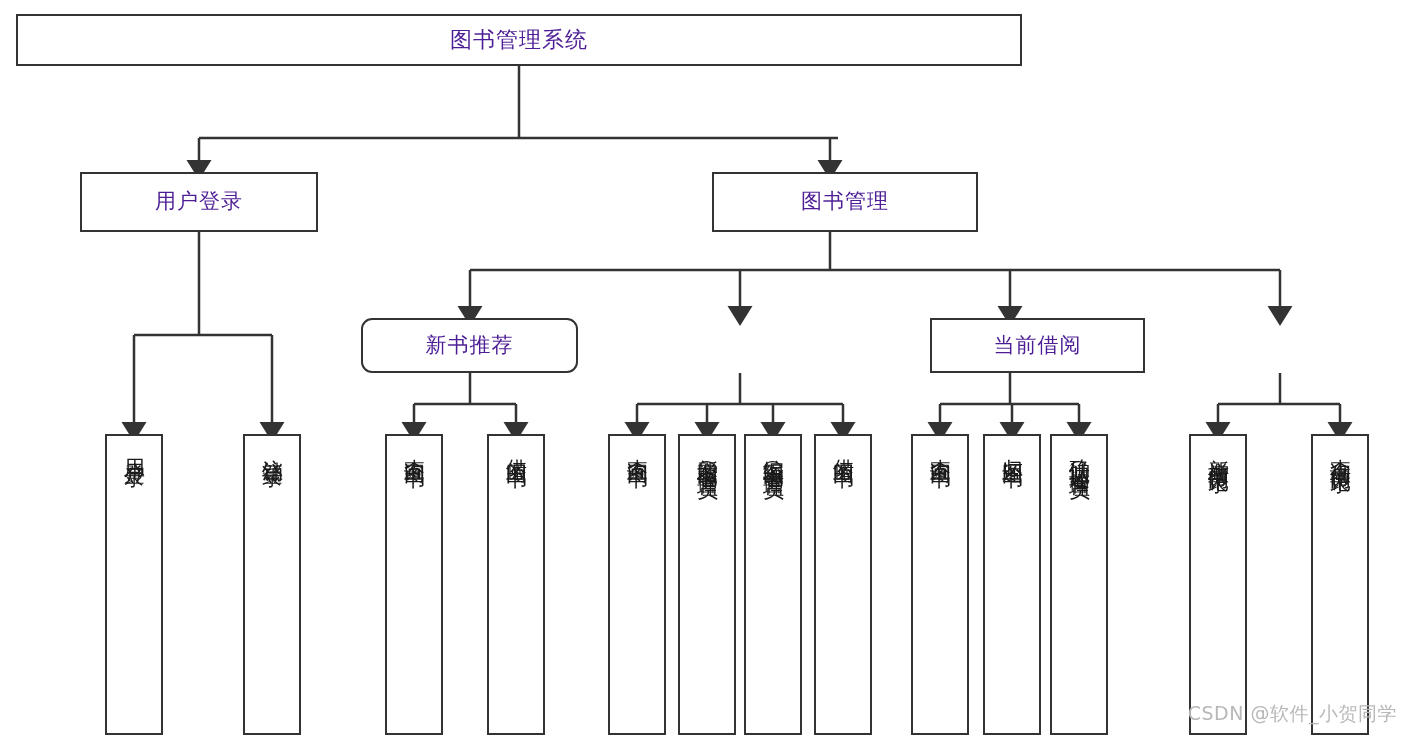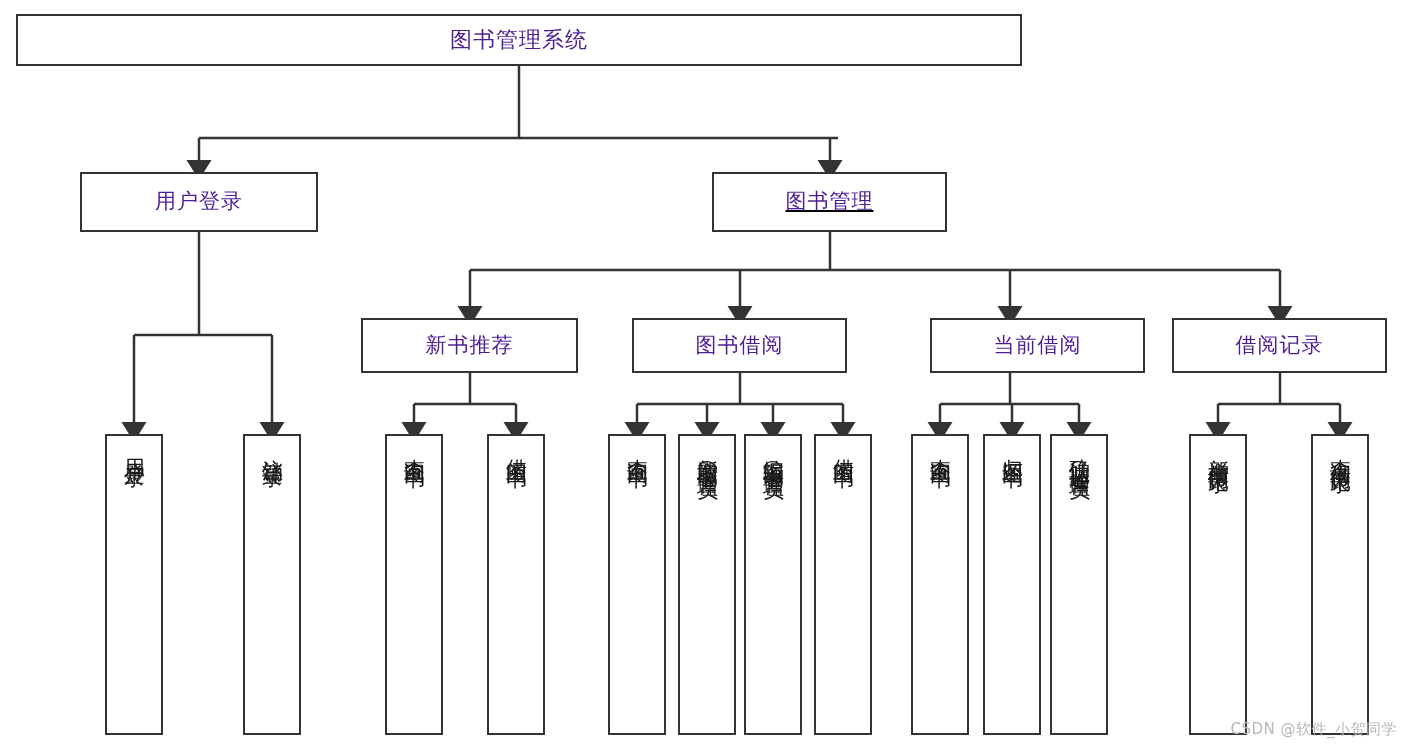--- a/index.html
+++ b/index.html
@@ -55,22 +55,22 @@
     letter-spacing: 3px;
     text-align: left;
     white-space: nowrap;
   }
   .node-box.root .node-label-h {
     font-size: 22px;
   }
   .watermark {
     position: absolute;
     right: 8px;
-    bottom: 8px;
-    font-size: 15px;
+    bottom: 20px;
+    font-size: 19px;
     color: #b8b8b8;
     white-space: nowrap;
     letter-spacing: 0.5px;
   }
 </style>
 </head>
 <body>
 
 <div id="canvas">
 
@@ -125,35 +125,29 @@
     </g>
   </svg>
 
   <div class="node-box root" style="left:16px; top:14px; width:1006px; height:52px;">
     <span class="node-label-h">图书管理系统</span>
   </div>
 
   <div class="node-box" style="left:80px; top:172px; width:238px; height:60px;">
     <span class="node-label-h">用户登录</span>
   </div>
-  <div class="node-box" style="left:712px; top:172px; width:235px; height:60px;text-decoration:underline;">
+  <div class="node-box" style="left:712px; top:172px; width:266px; height:60px;">
     <span class="node-label-h">图书管理</span>
   </div>
 
-  <div class="node-box" style="left:361px; top:318px; width:217px; height:55px;">
+  <div class="node-box" style="left:361px; top:318px; width:217px; height:55px;border-radius:11px;">
     <span class="node-label-h">新书推荐</span>
-  </div>
-  <div class="node-box" style="left:632px; top:318px; width:215px; height:55px;">
-    <span class="node-label-h">图书借阅</span>
   </div>
   <div class="node-box" style="left:902px; top:318px; width:215px; height:55px;margin-left:28px;">
     <span class="node-label-h">当前借阅</span>
-  </div>
-  <div class="node-box" style="left:1172px; top:318px; width:215px; height:55px;">
-    <span class="node-label-h">借阅记录</span>
   </div>
 
   <div class="node-box vertical" style="left:105px; top:434px; width:58px; height:301px;">
     <span class="node-label-v">用户登录</span>
   </div>
   <div class="node-box vertical" style="left:243px; top:434px; width:58px; height:301px;">
     <span class="node-label-v">注销登录</span>
   </div>
 
   <div class="node-box vertical" style="left:385px; top:434px; width:58px; height:301px;">

